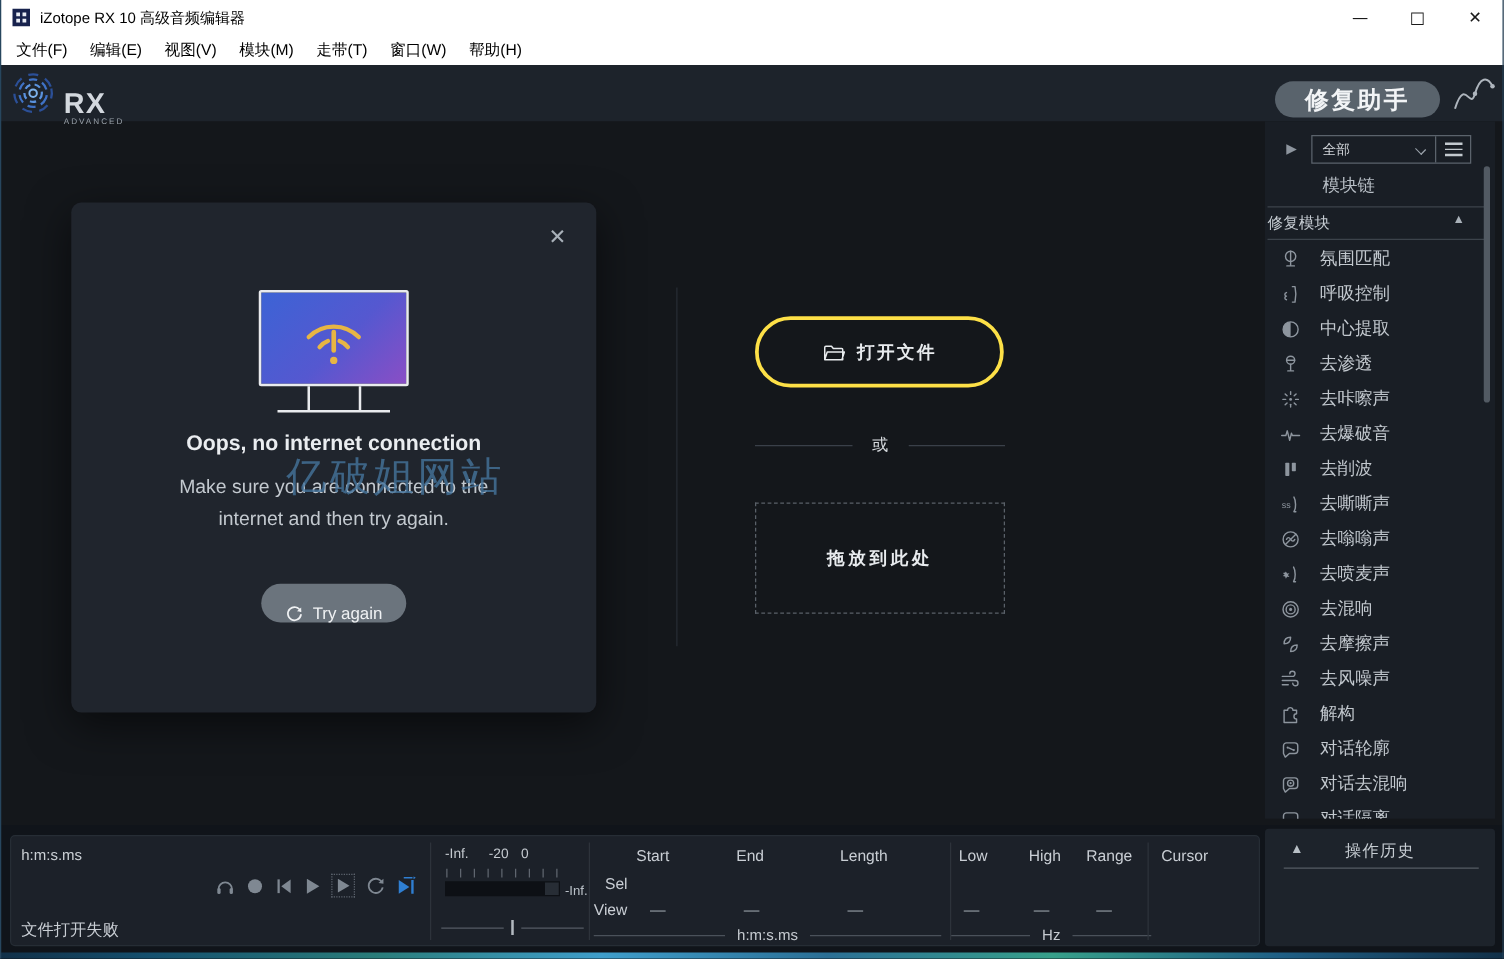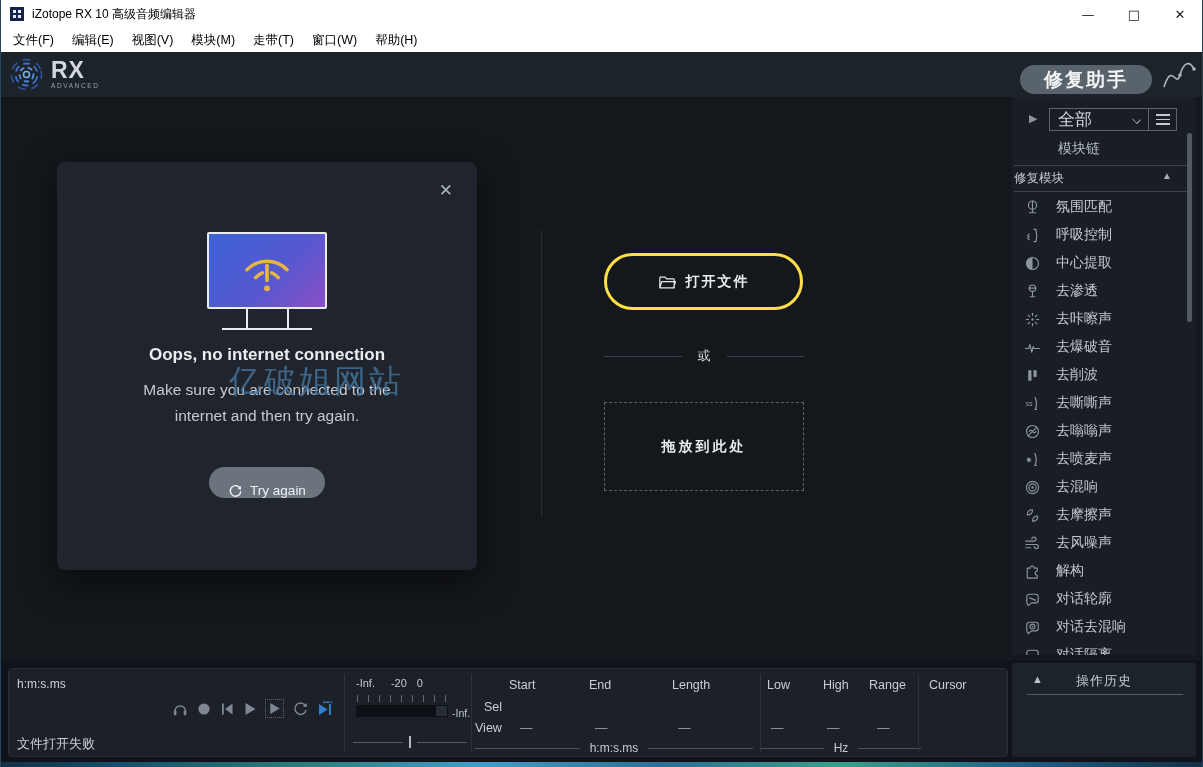--- a/index.html
+++ b/index.html
@@ -21,21 +21,21 @@
   .win-controls { margin-left:auto; display:flex; height:100%; }
   .win-btn { width:46px; height:100%; display:flex; align-items:center; justify-content:center;
     font-size:13px; color:#1a1a1a; font-family:"DejaVu Sans",sans-serif; }
   
   .menubar { position:absolute; left:0; top:28px; width:1203px; height:24px;
     background:#ffffff; display:flex; align-items:center; padding-left:4px; }
   .menu-item { font-size:12.5px; color:#000; padding:0 9px; line-height:24px; }
   
   .appheader { position:absolute; left:0; top:52px; width:1203px; height:45px; background:#1d232b; }
   .logo-wrap { position:absolute; left:8px; top:4px; display:flex; align-items:flex-start; }
-  .logo-text { margin-left:6px; margin-top:3px; }
+  .logo-text { margin-left:6px; margin-top:15px; }
   .logo-rx { font-size:23px; font-weight:bold; color:#d3d8de; letter-spacing:1px; line-height:22px; }
   .logo-sub { font-size:6.5px; letter-spacing:1.6px; color:#9aa2aa; margin-top:1px; }
   .assistant-btn { position:absolute; left:1020px; top:13px; width:132px; height:29px;
     background:#59636c; border:none; border-radius:15px; color:#f2f4f6; font-size:19px;
     font-weight:bold; font-family:inherit; letter-spacing:2px; }
   .squiggle { position:absolute; left:1160px; top:7px; }
   
   .dialog { position:absolute; left:57px; top:162px; width:420px; height:408px;
     background:#20252d; border-radius:8px; box-shadow:0 10px 34px rgba(0,0,0,.55); }
   .dialog-close { position:absolute; right:24px; top:18px; font-size:17px; color:#a9b1b9;
@@ -70,21 +70,21 @@
     font-size:14px; font-weight:bold; letter-spacing:3px; color:#e8ebee; }
   
   .sidebar { position:absolute; left:1012px; top:97px; width:184px; height:558px;
     background:#191e25; overflow:hidden; }
   .filter-row { position:absolute; left:0; top:11px; width:100%; height:23px; }
   .expand-tri { position:absolute; left:17px; top:4px; font-size:11px; color:#8d959e; }
   .filter-box { position:absolute; left:37px; top:0; width:128px; height:23px;
     border:1px solid #5b636c; display:flex; }
   .filter-select { width:99px; display:flex; align-items:center; padding-left:8px;
     border-right:1px solid #5b636c; position:relative; }
-  .filter-value { font-size:17px; color:#d3d7db; }
+  .filter-value { font-size:11px; color:#d3d7db; }
   .chevron { position:absolute; right:8px; top:7px; width:7px; height:7px;
     border-right:1.5px solid #9aa2aa; border-bottom:1.5px solid #9aa2aa; transform:rotate(45deg) scale(1,.8); }
   .hamburger { flex:1; display:flex; flex-direction:column; align-items:center;
     justify-content:center; gap:3px; }
   .hamburger span { width:14px; height:1.5px; background:#c3c9cf; }
   .module-chain { position:absolute; left:46px; top:43px; font-size:14px; color:#b6bdc4; }
   .side-div1 { position:absolute; left:2px; top:68px; width:176px; height:1px; background:#3c434b; }
   .section-row { position:absolute; left:0; top:73px; width:100%; height:19px; }
   .section-label { position:absolute; left:2px; font-size:12.5px; color:#c6ccd2; }
   .section-collapse { position:absolute; left:150px; top:0; font-size:10px; color:#a9b1b9; }

